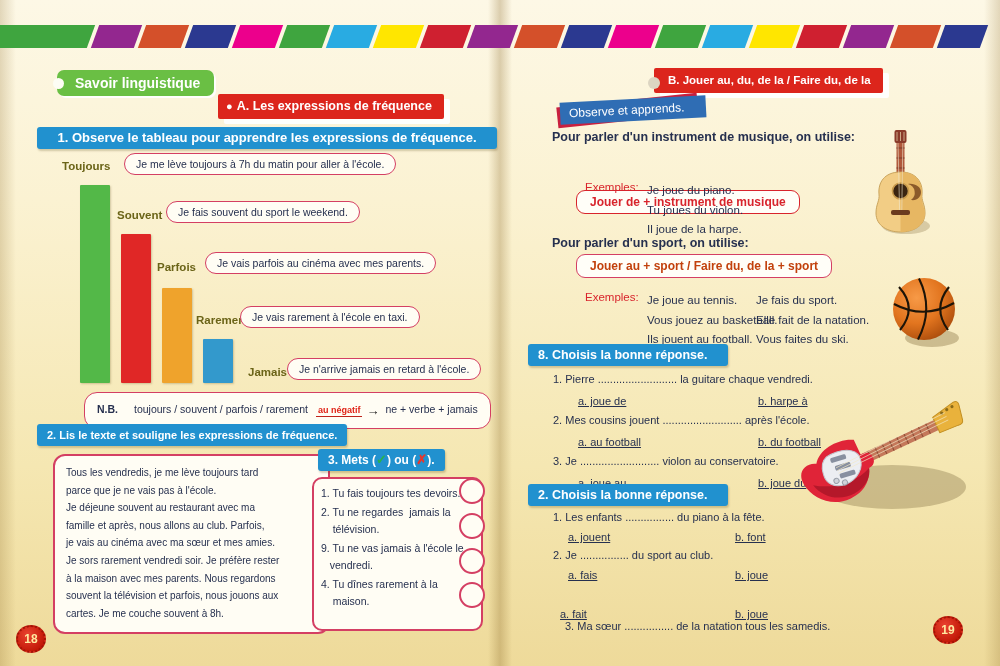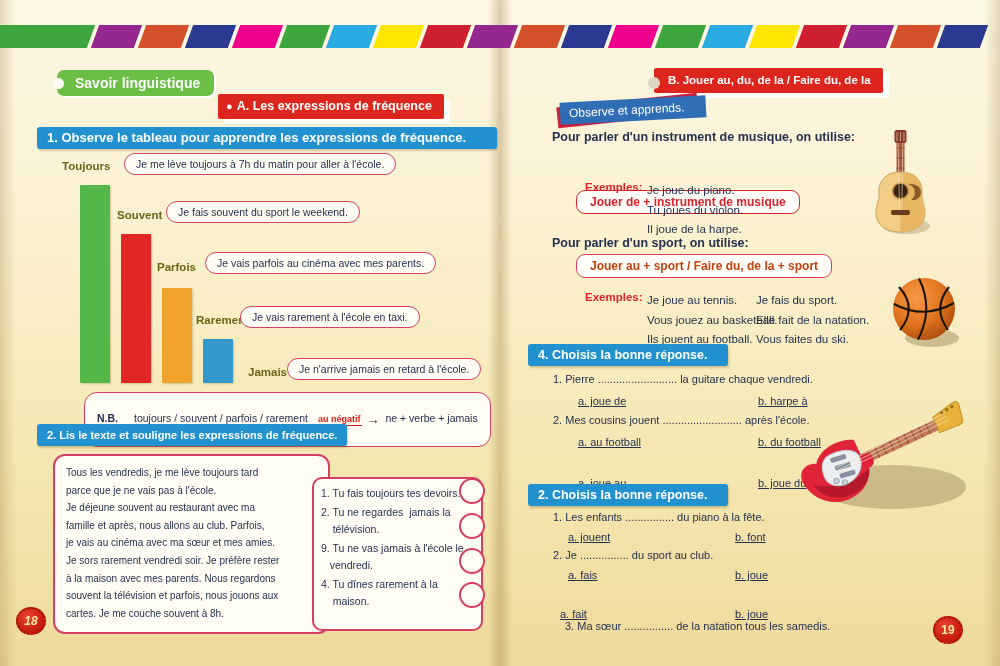--- a/index.html
+++ b/index.html
@@ -30,38 +30,38 @@
     padding:0 14px 0 18px; box-shadow:2px 2px 0 rgba(255,255,255,.9); }
   .badge-green .dot { position:absolute; left:-4px; top:8px; width:11px; height:11px;
     background:#fdfdf4; border-radius:50%; }
   .section-hdr { position:absolute; background:#dc251c; color:#fff; font-weight:bold;
     white-space:nowrap; box-shadow:6px 5px 0 rgba(255,255,255,.95); border-radius:2px; }
   #secA { left:218px; top:94px; font-size:12.5px; padding:5px 12px 6px 8px; }
   #secA .bullet { color:#fff; margin-right:4px; font-size:11px; }
   #secB { left:654px; top:68px; font-size:11.5px; padding:6px 12px 7px 14px; }
   #secB .graydot { position:absolute; left:-6px; top:9px; width:12px; height:12px;
     background:#dcd5c2; border-radius:50%; }
-  #t1bar { left:37px; top:127px; width:440px; font-size:13px; }
+  #t1bar { left:37px; top:127px; width:440px; text-align:center; font-size:13px; }
   #t2bar { left:37px; top:424px; font-size:11px; }
   #t3bar { left:318px; top:449px; font-size:12px; }
   #t3bar .chk { color:#27b34c; font-size:13px; }
   #t3bar .crs { color:#e8372c; font-size:13px; }
 
   .chart-bar { position:absolute; width:30px; border-radius:1px; box-shadow:1px 1px 2px rgba(90,70,20,.25); }
   .freq-label { position:absolute; color:#6b6418; font-weight:bold; font-size:11.5px; white-space:nowrap; }
   #fl0 { left:62px;  top:160px; } #fl1 { left:117px; top:209px; } #fl2 { left:157px; top:261px; }
   #fl3 { left:196px; top:314px; } #fl4 { left:248px; top:366px; }
 
   .bubble { position:absolute; background:#fffdf4; border:1.6px solid #d43f63; border-radius:14px;
     padding:4px 11px; font-size:10.5px; color:#26304f; white-space:nowrap; }
   #bb0 { left:124px; top:153px; } #bb1 { left:166px; top:201px; } #bb2 { left:205px; top:252px; }
   #bb3 { left:240px; top:306px; } #bb4 { left:287px; top:358px; }
 
   #nbbox { position:absolute; left:84px; top:392px; background:#fffdf4; border:1.6px solid #d43f63;
-    border-radius:13px; padding:19px 12px; font-size:10.5px; white-space:nowrap; }
+    border-radius:13px; padding:10px 12px; font-size:10.5px; white-space:nowrap; }
   #nbbox .nb-label { font-weight:bold; margin-right:16px; }
   #nbbox .nb-neg { color:#e02317; font-size:9px; font-weight:bold; margin:0 4px 0 8px; }
   #nbbox .nb-neg u { text-decoration:none; border-bottom:1.5px solid #c0231b; padding:0 2px 1px; }
   #nbbox .arrow-icon { color:#222; font-size:13px; font-weight:bold; vertical-align:-2px; margin-right:6px; }
 
   #ex2box { position:absolute; left:53px; top:454px; width:262px; height:168px; background:#fffdf4;
     border:2.5px solid #d43f63; border-radius:12px; padding:8px 0 0 11px; font-size:10px;
     line-height:17.6px; white-space:pre; overflow:hidden; }
 
   #ex3box { position:absolute; left:312px; top:477px; width:160px; height:144px; background:#fffdf4;
@@ -69,35 +69,35 @@
   .ex3-item { white-space:pre; font-size:10.5px; line-height:17px; margin-bottom:2px; }
   .mark-circle { position:absolute; width:22px; height:22px; border-radius:50%;
     background:#fffdf4; border:2.5px solid #d43f63; }
   #mc0 { left:459px; top:478px; } #mc1 { left:459px; top:513px; }
   #mc2 { left:459px; top:548px; } #mc3 { left:459px; top:582px; }
 
   .page-badge { position:absolute; width:26px; height:24px; border-radius:50%;
     background:radial-gradient(circle at 38% 32%, #ea4330, #c21807 75%);
     border:2px dotted #a31206; color:#ffe9a0; font-size:12px; font-weight:bold;
     display:flex; align-items:center; justify-content:center; }
-  #pg18 { left:16px; top:607px;font-style:italic; } #pg19 { left:933px; top:616px; }
+  #pg18 { left:16px; top:625px; } #pg19 { left:933px; top:616px; }
 
   
   .ribbon-back { position:absolute; left:557px; top:100px; width:141px; height:21px;
     background:#c9203f; transform:rotate(-6deg); }
   .ribbon-front { position:absolute; left:560px; top:99px; width:137px; height:22px;
     background:#2f6db4; transform:rotate(-3deg); color:#fff; font-size:12px;
     line-height:22px; padding-left:9px; white-space:nowrap; }
   .intro { position:absolute; font-weight:bold; font-size:12.5px; white-space:nowrap; }
   #intro1 { left:552px; top:130px; } #intro2 { left:552px; top:236px; }
   .rulebox { position:absolute; background:#fffef8; border-radius:9px; padding:4px 13px;
     font-weight:bold; font-size:12px; white-space:nowrap; }
   #rule1 { left:576px; top:150px; border:1.6px solid #d8242c; color:#d8242c;margin-top:40px; }
   #rule2 { left:576px; top:254px; border:1.6px solid #d43f63; color:#c2410c; }
-  .ex-label { position:absolute; color:#d8242c; font-size:11.5px; white-space:nowrap;font-weight:bold; }
+  .ex-label { position:absolute; color:#d8242c; font-size:11.5px; white-space:nowrap; }
   #exl1 { left:585px; top:181px; } #exl2 { left:585px; top:291px; }
   .ex-lines { position:absolute; white-space:pre; font-size:11.5px; line-height:19.5px; }
   #exlines1 { left:647px; top:181px; } #exlines2a { left:647px; top:291px; } #exlines2b { left:756px; top:291px; }
   #r1bar { left:528px; top:344px; width:180px; font-size:12.5px; }
   #r2bar { left:528px; top:484px; width:180px; font-size:12.5px; }
   .q { position:absolute; font-size:11px; white-space:nowrap; }
   .opt { position:absolute; font-size:11px; white-space:nowrap;text-decoration:underline; }
 
   .img-wrap { position:absolute; }
   #acoustic { left:866px; top:128px; }
@@ -173,20 +173,23 @@
   <div id="ex2box">Tous les vendredis, je me lève toujours tard
 parce que je ne vais pas à l'école.
 Je déjeune souvent au restaurant avec ma
 famille et après, nous allons au club. Parfois,
 je vais au cinéma avec ma sœur et mes amies.
 Je sors rarement vendredi soir. Je préfère rester
 à la maison avec mes parents. Nous regardons
 souvent la télévision et parfois, nous jouons aux
 cartes. Je me couche souvent à 8h.</div>
 
+  <div class="hbar" id="t3bar">
+    <span>3. Mets (</span><span class="chk">✓</span><span>) ou (</span><span class="crs">✗</span><span>).</span>
+  </div>
 
   <div id="ex3box">
     <div class="ex3-item">1. Tu fais toujours tes devoirs.</div>
     <div class="ex3-item">2. Tu ne regardes  jamais la
     télévision.</div>
     <div class="ex3-item">9. Tu ne vas jamais à l'école le
    vendredi.</div>
     <div class="ex3-item">4. Tu dînes rarement à la
     maison.</div>
   </div>
@@ -214,28 +217,29 @@
   <div class="intro" id="intro2">Pour parler d'un sport, on utilise:</div>
   <div class="rulebox" id="rule2">Jouer au + sport / Faire du, de la + sport</div>
   <span class="ex-label" id="exl2">Exemples:</span>
   <div class="ex-lines" id="exlines2a">Je joue au tennis.
 Vous jouez au basketball.
 Ils jouent au football.</div>
   <div class="ex-lines" id="exlines2b">Je fais du sport.
 Elle fait de la natation.
 Vous faites du ski.</div>
 
-  <div class="hbar" id="r1bar">4. Choisis la bonne réponse.</div>
+  <div class="hbar" id="r1bar">8. Choisis la bonne réponse.</div>
 
   <div class="q" style="left:553px; top:373px;">1. Pierre .......................... la guitare chaque vendredi.</div>
   <div class="opt" style="left:578px; top:395px;">a. joue de</div>
   <div class="opt" style="left:758px; top:395px;">b. harpe à</div>
   <div class="q" style="left:553px; top:414px;">2. Mes cousins jouent .......................... après l'école.</div>
   <div class="opt" style="left:578px; top:436px;">a. au football</div>
   <div class="opt" style="left:758px; top:436px;">b. du football</div>
+  <div class="q" style="left:553px; top:455px;">3. Je .......................... violon au conservatoire.</div>
   <div class="opt" style="left:578px; top:477px;">a. joue au</div>
   <div class="opt" style="left:758px; top:477px;">b. joue du</div>
 
   <div class="hbar" id="r2bar">2. Choisis la bonne réponse.</div>
 
   <div class="q" style="left:553px; top:511px;">1. Les enfants ................ du piano à la fête.</div>
   <div class="opt" style="left:568px; top:531px;">a. jouent</div>
   <div class="opt" style="left:735px; top:531px;">b. font</div>
   <div class="q" style="left:553px; top:549px;">2. Je ................ du sport au club.</div>
   <div class="opt" style="left:568px; top:569px;">a. fais</div>

